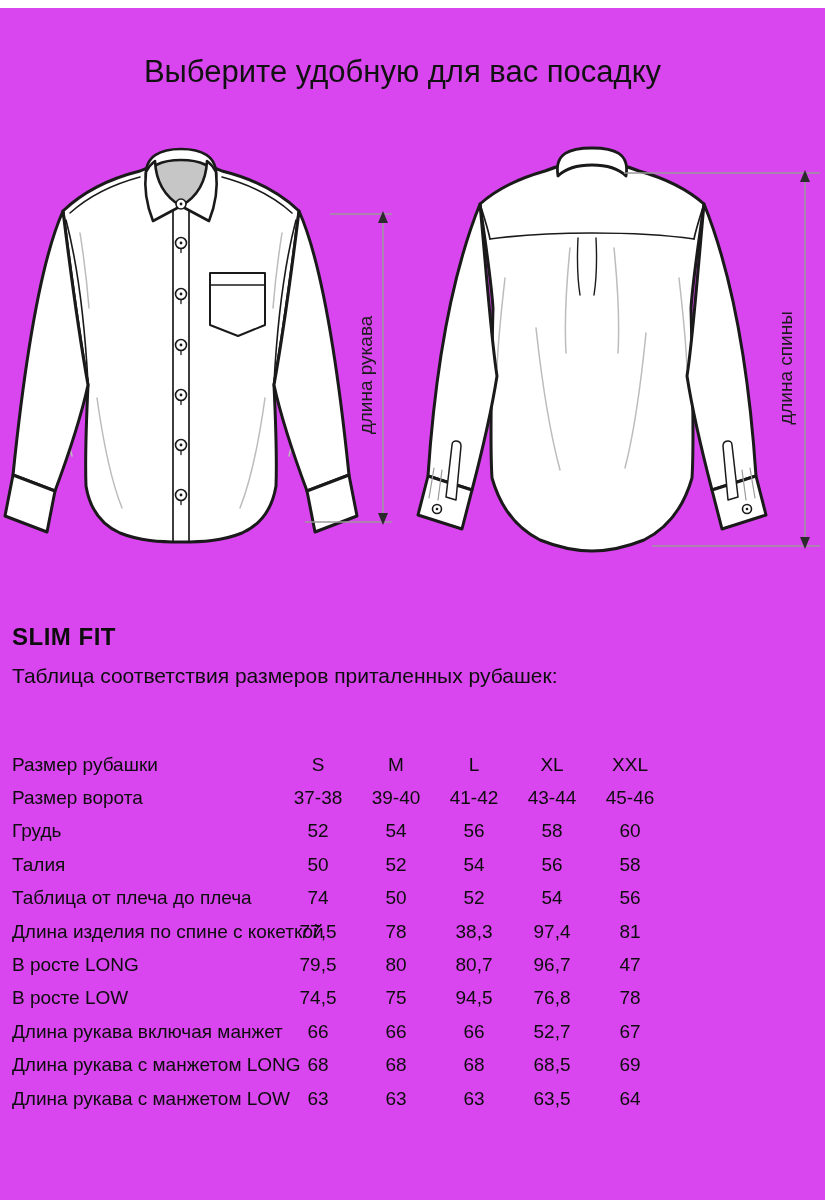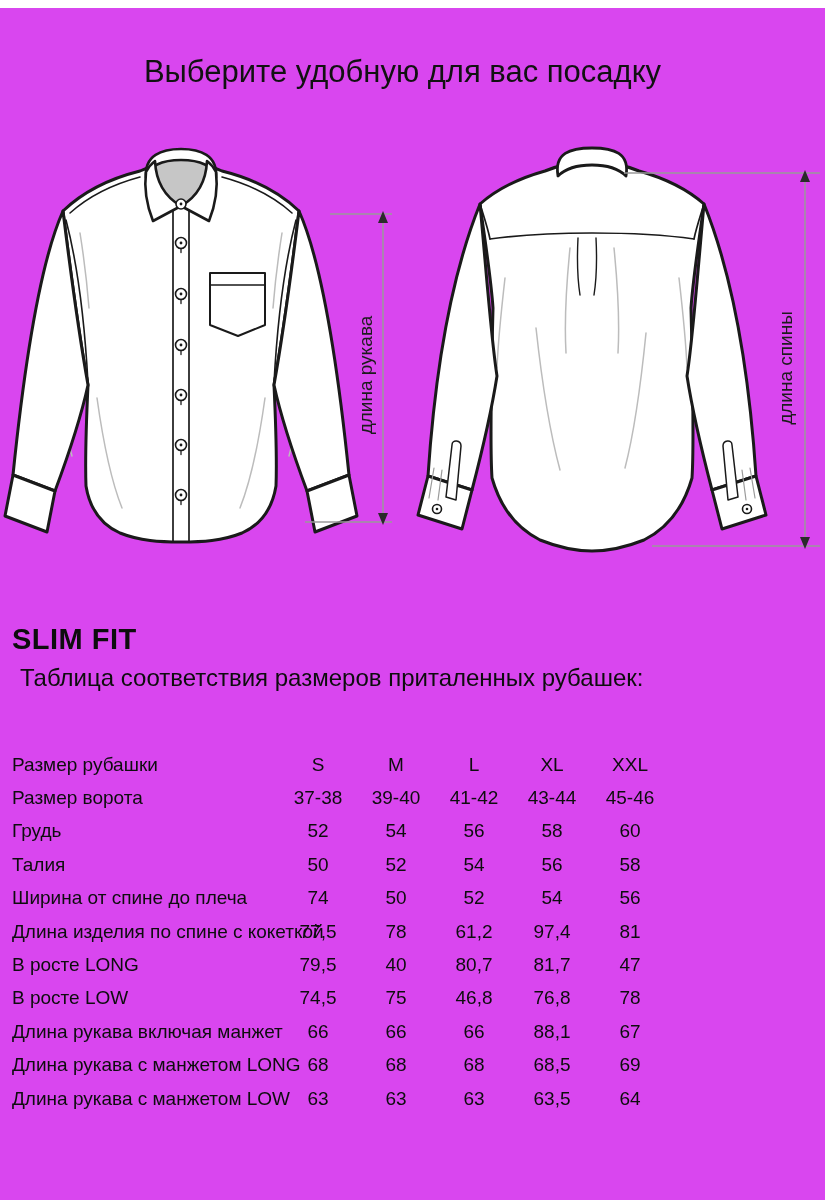--- a/index.html
+++ b/index.html
@@ -6,23 +6,23 @@
   body{width:825px;height:1200px;font-family:"Liberation Sans",sans-serif;color:#000;}
   .page{position:relative;width:825px;height:1200px;overflow:hidden;background:#d946ef;margin-top:8px;}
   .title{position:absolute;top:46px;left:0;width:805px;text-align:center;
          font-size:31px;font-weight:400;color:#111;white-space:nowrap;}
   .diagram{position:absolute;top:0;left:0;width:825px;height:600px;}
   .diagram svg{position:absolute;top:0;left:0;display:block;}
   .vlabel{position:absolute;font-size:19px;color:#1c1c1c;white-space:nowrap;
           transform:translate(-50%,-50%) rotate(-90deg);transform-origin:center;}
   .vlabel.front{left:366px;top:367px;}
   .vlabel.back{left:786px;top:360px;}
-  .fit-heading{position:absolute;top:615px;left:12px;font-size:29px;font-weight:700;
+  .fit-heading{position:absolute;top:615px;left:12px;font-size:24px;font-weight:700;
                letter-spacing:.5px;color:#0d0d0d;}
-  .caption{position:absolute;top:656px;left:20px;font-size:24px;color:#0d0d0d;}
+  .caption{position:absolute;top:656px;left:12px;font-size:21px;color:#0d0d0d;}
   .size-table{position:absolute;top:740px;left:12px;
               display:grid;grid-template-columns:267px 78px 78px 78px 78px 78px;}
   .size-table .tr{display:contents;}
   .size-table .td{height:33.4px;display:flex;align-items:center;font-size:19px;
                   color:#0d0d0d;white-space:nowrap;}
   .size-table .lab{justify-content:flex-start;text-align:center;}
   .size-table .val{justify-content:center;}
 </style>
 </head>
 <body>
@@ -204,57 +204,57 @@
     </div>
     <div class="tr">
       <div class="td lab">Талия</div>
       <div class="td val">50</div>
       <div class="td val">52</div>
       <div class="td val">54</div>
       <div class="td val">56</div>
       <div class="td val">58</div>
     </div>
     <div class="tr">
-      <div class="td lab">Ширина от спине до плеча</div>
+      <div class="td lab">Таблица от плеча до плеча</div>
       <div class="td val">74</div>
       <div class="td val">50</div>
       <div class="td val">52</div>
       <div class="td val">54</div>
       <div class="td val">56</div>
     </div>
     <div class="tr">
       <div class="td lab">Длина изделия по спине с кокеткой</div>
       <div class="td val">77,5</div>
       <div class="td val">78</div>
-      <div class="td val">61,2</div>
+      <div class="td val">38,3</div>
       <div class="td val">97,4</div>
       <div class="td val">81</div>
     </div>
     <div class="tr">
       <div class="td lab">В росте LONG</div>
       <div class="td val">79,5</div>
-      <div class="td val">40</div>
+      <div class="td val">80</div>
       <div class="td val">80,7</div>
-      <div class="td val">81,7</div>
+      <div class="td val">96,7</div>
       <div class="td val">47</div>
     </div>
     <div class="tr">
       <div class="td lab">В росте LOW</div>
       <div class="td val">74,5</div>
       <div class="td val">75</div>
-      <div class="td val">46,8</div>
+      <div class="td val">94,5</div>
       <div class="td val">76,8</div>
       <div class="td val">78</div>
     </div>
     <div class="tr">
       <div class="td lab">Длина рукава включая манжет</div>
       <div class="td val">66</div>
       <div class="td val">66</div>
       <div class="td val">66</div>
-      <div class="td val">88,1</div>
+      <div class="td val">52,7</div>
       <div class="td val">67</div>
     </div>
     <div class="tr">
       <div class="td lab">Длина рукава с манжетом LONG</div>
       <div class="td val">68</div>
       <div class="td val">68</div>
       <div class="td val">68</div>
       <div class="td val">68,5</div>
       <div class="td val">69</div>
     </div>

